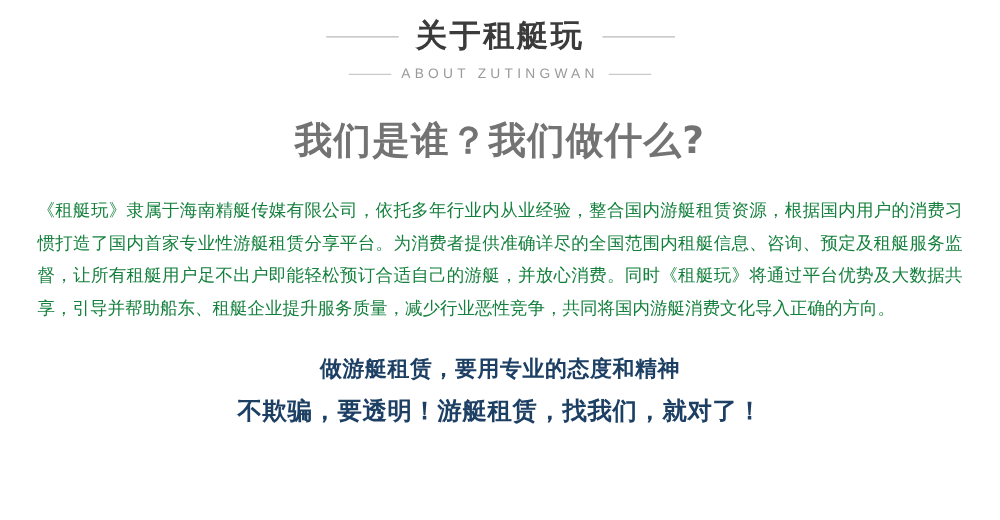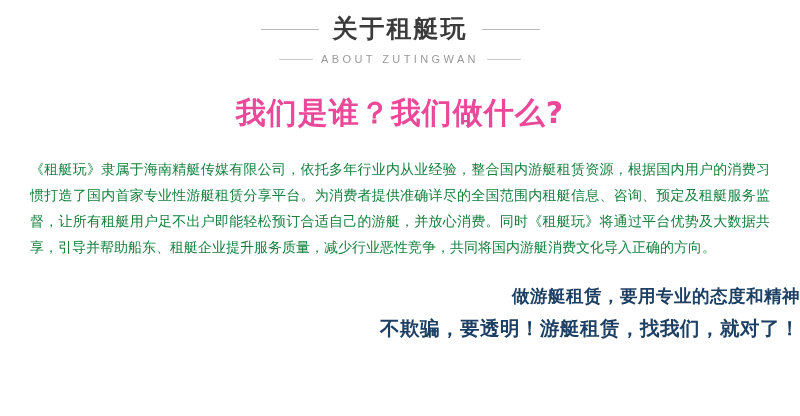--- a/index.html
+++ b/index.html
@@ -63,40 +63,40 @@
     white-space: nowrap;
     font-family: "Liberation Sans", sans-serif;
   }
 
   
   .main-heading {
     margin-top: 30px;
     text-align: center;
     font-size: 30px;
     font-weight: bold;
-    color: #ec4899;
+    color: #737373;
     letter-spacing: 1px;
     line-height: 1.2;
   }
 
   
   .body-copy {
     margin: 26px 30px 0 30px;
     font-size: 14px;
     color: #15803d;
     line-height: 1.85;
     text-align: justify;
     text-justify: inter-ideograph;
     text-indent: 0;
   }
 
   
   .slogan {
     margin-top: 22px;
-    text-align: right;
+    text-align: center;
     color: #1c3f63;
     font-weight: bold;
     line-height: 1.55;
   }
   .slogan-line-1 {
     font-size: 17.5px;
     letter-spacing: 0.5px;
   }
   .slogan-line-2 {
     font-size: 19.5px;

